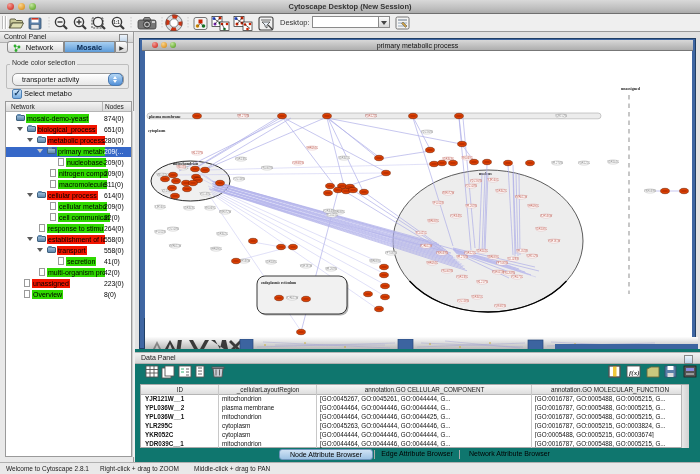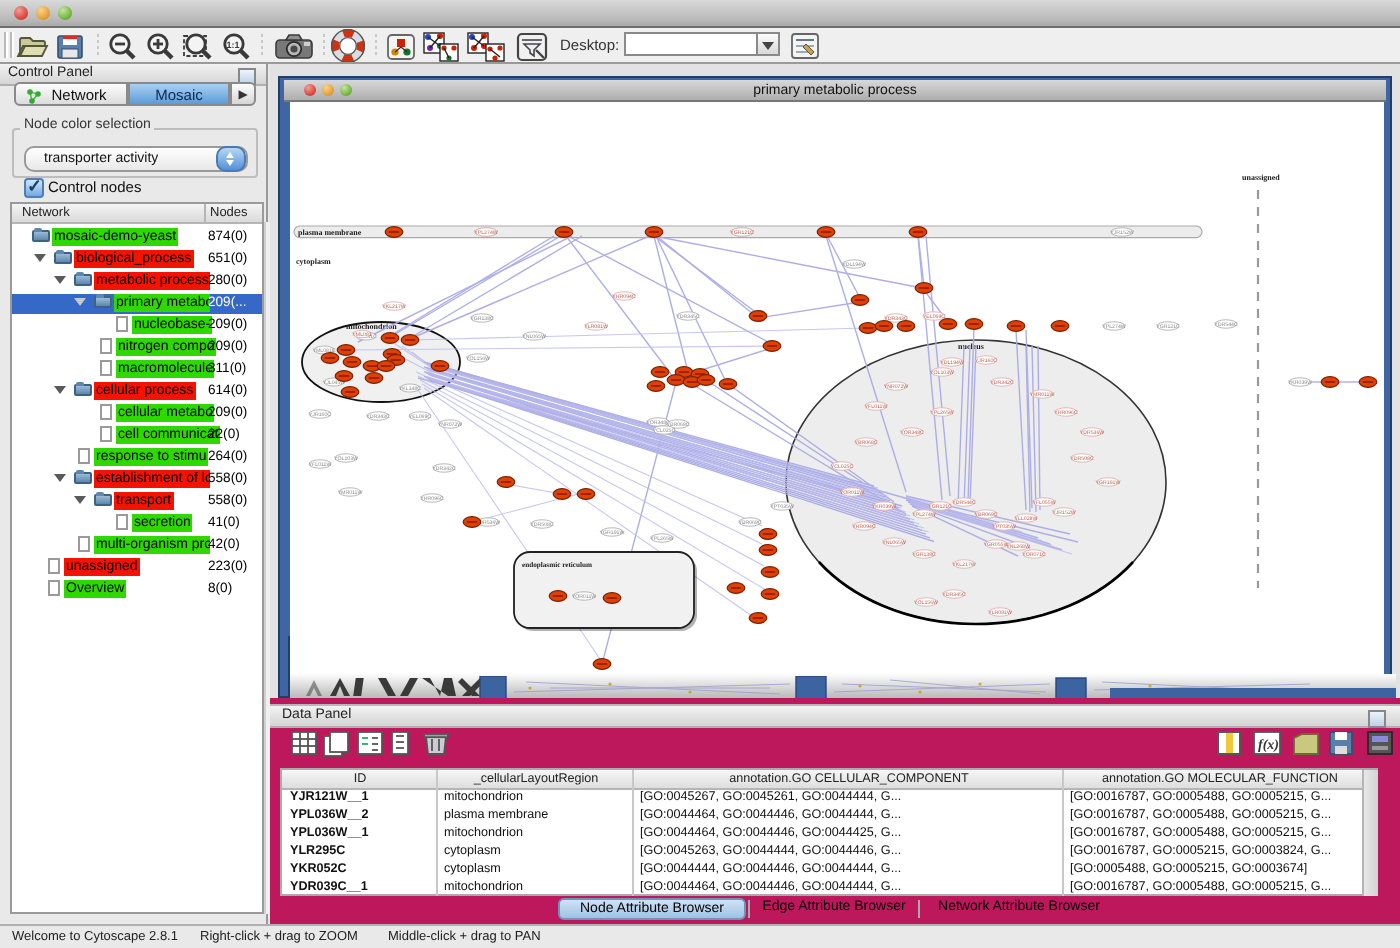--- a/index.html
+++ b/index.html
@@ -8,21 +8,21 @@
 #titlebar{left:0;top:0;width:700px;height:13px;background:linear-gradient(#d9d9d9,#bcbcbc 70%,#a9a9a9);border-bottom:1px solid #6f6f6f;}
 .tl{border-radius:50%;width:7px;height:7px;top:3px;}
 #titletext{top:2px;left:0;width:700px;text-align:center;font-size:7.5px;font-weight:bold;color:#333;}
 #toolbar{left:0;top:14px;width:700px;height:17px;background:#efefef;border-bottom:1px solid #9a9a9a;}
 #leftpanel{left:0;top:32px;width:134px;height:430px;background:#e9e9e9;border-right:1px solid #9a9a9a;box-sizing:border-box;}
 #cphead{left:0;top:0;width:133px;height:10px;background:linear-gradient(#f2f2f2,#d5d5d5);border-bottom:1px solid #b0b0b0;font-size:7px;color:#222;}
 #cphead span{position:absolute;left:4px;top:1px;}
 #tabs{left:7px;top:9px;width:121px;height:12px;}
 .tabseg{top:0;height:12px;box-sizing:border-box;border:1px solid #8a8a8a;font-size:7.5px;color:#111;text-align:center;line-height:12px;}
 #tabnet{left:0;width:57px;background:linear-gradient(#fdfdfd,#dcdcdc);border-radius:3px 0 0 3px;}
-#tabmos{left:57px;width:51px;background:linear-gradient(#a8d0f2,#5d9bd8);font-weight:normal;color:#0a2a52;}
+#tabmos{left:57px;width:51px;background:linear-gradient(#a8d0f2,#5d9bd8);font-weight:bold;color:#0a2a52;}
 #tabarr{left:108px;width:13px;background:linear-gradient(#fdfdfd,#d6d6d6);border-radius:0 3px 3px 0;font-size:6px;line-height:12px;color:#333;}
 #groupbox{left:6px;top:32px;width:121px;height:23px;border:1px solid #bdbdbd;border-radius:2px;}
 #grouplabel{left:10px;top:27px;background:#e9e9e9;padding:0 2px;font-size:7px;color:#333;}
 #combo{left:12px;top:41px;width:110px;height:11px;background:linear-gradient(#ffffff,#e8e8e8);border:1px solid #9a9a9a;border-radius:5px;font-size:7px;color:#111;}
 #combo span{position:absolute;left:9px;top:1.5px;}
 #combobtn{position:absolute;right:0px;top:-1px;width:13px;height:11px;background:linear-gradient(#b5d8f5,#5390d8);border:1px solid #4a7ab2;border-radius:5px;}
 #combobtn:before{content:"";position:absolute;left:4px;top:2px;border-left:2.5px solid transparent;border-right:2.5px solid transparent;border-bottom:3px solid #fff;}
 #combobtn:after{content:"";position:absolute;left:4px;bottom:2px;border-left:2.5px solid transparent;border-right:2.5px solid transparent;border-top:3px solid #fff;}
 #cbx{left:12px;top:57px;width:8px;height:8px;background:linear-gradient(#cfe6fa,#74aadf);border:1px solid #4d7fb4;border-radius:2px;}
 #cbx:before{content:"\2713";position:absolute;left:0.5px;top:-2px;font-size:9px;color:#1a3f68;font-weight:bold;}
@@ -43,20 +43,21 @@
 #desktop{left:135px;top:32px;width:565px;height:317px;background:#e2e2e2;}
 #statusbar{left:0;top:462px;width:700px;height:12px;background:#e9e9e9;border-top:1px solid #b0b0b0;font-size:6.5px;color:#222;}
 #statusbar span{position:absolute;top:2px;}
 </style>
 </head>
 <body>
 <div class="abs" id="titlebar">
   <div class="abs tl" style="left:7px;background:radial-gradient(circle at 35% 30%,#f1a09a,#dd4b41 60%,#b03228);"></div>
   <div class="abs tl" style="left:18px;background:radial-gradient(circle at 35% 30%,#f8d48e,#e6a33a 60%,#b97d1e);"></div>
   <div class="abs tl" style="left:29px;background:radial-gradient(circle at 35% 30%,#c4e6a0,#79b846 60%,#4f8c28);"></div>
+  <div class="abs" id="titletext">Cytoscape Desktop (New Session)</div>
 </div>
 <div class="abs" id="toolbar">
   <div class="abs" style="left:2px;top:2px;width:1px;height:13px;background:#bbb;border-right:1px solid #fff;"></div>
   <div class="abs" style="left:5px;top:2px;width:1px;height:13px;background:#bbb;border-right:1px solid #fff;"></div>
   <div class="abs" id="tb-icons" style="left:0;top:0;width:700px;height:17px;"><svg width="700" height="17" viewBox="0 0 700 17">
 <g>
   <path d="M10 14 L10 6 a1 1 0 0 1 1 -1 h4 l1.5 1.5 h5 a1 1 0 0 1 1 1 V9 h-11 l-2.5 5 z" fill="#c9c99a" stroke="#55553a" stroke-width="0.9"></path>
   <path d="M10 14 l2.5 -5 h11 l-2.5 5 z" fill="#dedeb2" stroke="#55553a" stroke-width="0.9"></path>
   <rect x="29" y="4" width="12" height="11" rx="1" fill="#5a7fa8" stroke="#33506e" stroke-width="0.8"></rect>
   <rect x="31.5" y="4" width="7" height="4.5" fill="#fff"></rect>
@@ -158,21 +159,21 @@
     <div class="abs tabseg" id="tabmos">Mosaic</div>
     <div class="abs tabseg" id="tabarr">▶</div>
   </div>
   <div class="abs" id="groupbox"></div>
   <span class="abs" id="grouplabel">Node color selection</span>
   <div class="abs" id="combo">
       <span>transporter activity</span>
       <div id="combobtn"></div>
     </div>
   <div class="abs" id="cbx"></div>
-  <span class="abs" id="cbxlabel">Control nodes</span>
+  <span class="abs" id="cbxlabel">Select metabo</span>
   <div class="abs" id="treebox">
     <div class="abs" id="treehead">
         <i style="left:5px;">Network</i>
         <i style="left:99px;">Nodes</i>
       <div class="abs" style="left:96px;top:0;width:1px;height:9px;background:#b5b5b5;"></div>
     </div>
     <div class="abs" id="treerows" style="left:0;top:11.5px;width:125px;height:190px;">
       <div class="abs trow" style="top:0px;">
           <i class="fold" style="left:10px;"></i>
           <span class="lab gbg" style="left:20px;max-width:78px;">mosaic-demo-yeast</span>
@@ -850,21 +851,21 @@
           <circle cx="465" cy="8" r="0.8"></circle>
       </g>
       <rect x="95" y="0" width="13" height="12" fill="#3c64a0" stroke="#27477a" stroke-width="0.7"></rect>
       <rect x="253" y="0" width="15" height="12" fill="#3c64a0" stroke="#27477a" stroke-width="0.7"></rect>
       <rect x="383" y="1" width="15" height="11" fill="#3c64a0" stroke="#27477a" stroke-width="0.7"></rect>
     </svg>
   </div>
   <div class="abs" style="left:4px;top:286px;width:6px;height:31px;background:#3f66a2;border:1px solid #203f66;border-top:none;box-sizing:border-box;"></div>
   <div class="abs" style="left:420px;top:312px;width:143px;height:5px;background:#3c64a0;"></div>
 </div>
-<div class="abs" id="datapanel" style="left:135px;top:349px;width:565px;height:113px;background:#be185d;">
+<div class="abs" id="datapanel" style="left:135px;top:349px;width:565px;height:113px;background:#0f766e;">
   <div class="abs" style="left:0;top:3px;width:565px;height:10px;background:linear-gradient(#f2f2f2,#d5d5d5);border-top:1px solid #b8b8b8;border-bottom:1px solid #b0b0b0;font-size:7px;color:#222;">
     <span style="position:absolute;left:6px;top:1px;">Data Panel</span>
     <div class="abs" style="left:549px;top:1.5px;width:7px;height:7px;border:1px solid #888;background:linear-gradient(#eef4fb,#bcd2e8);"></div>
   </div>
   <svg class="abs" style="left:0;top:14px;" width="565" height="20" viewBox="0 0 565 20">
     <g stroke="#555" fill="none" stroke-width="0.9">
       <rect x="11" y="3" width="12" height="11" fill="#fff"></rect>
         <line x1="11" y1="6.5" x2="23" y2="6.5"></line>
         <line x1="15" y1="3" x2="15" y2="14"></line>
         <line x1="19" y1="3" x2="19" y2="14"></line>

